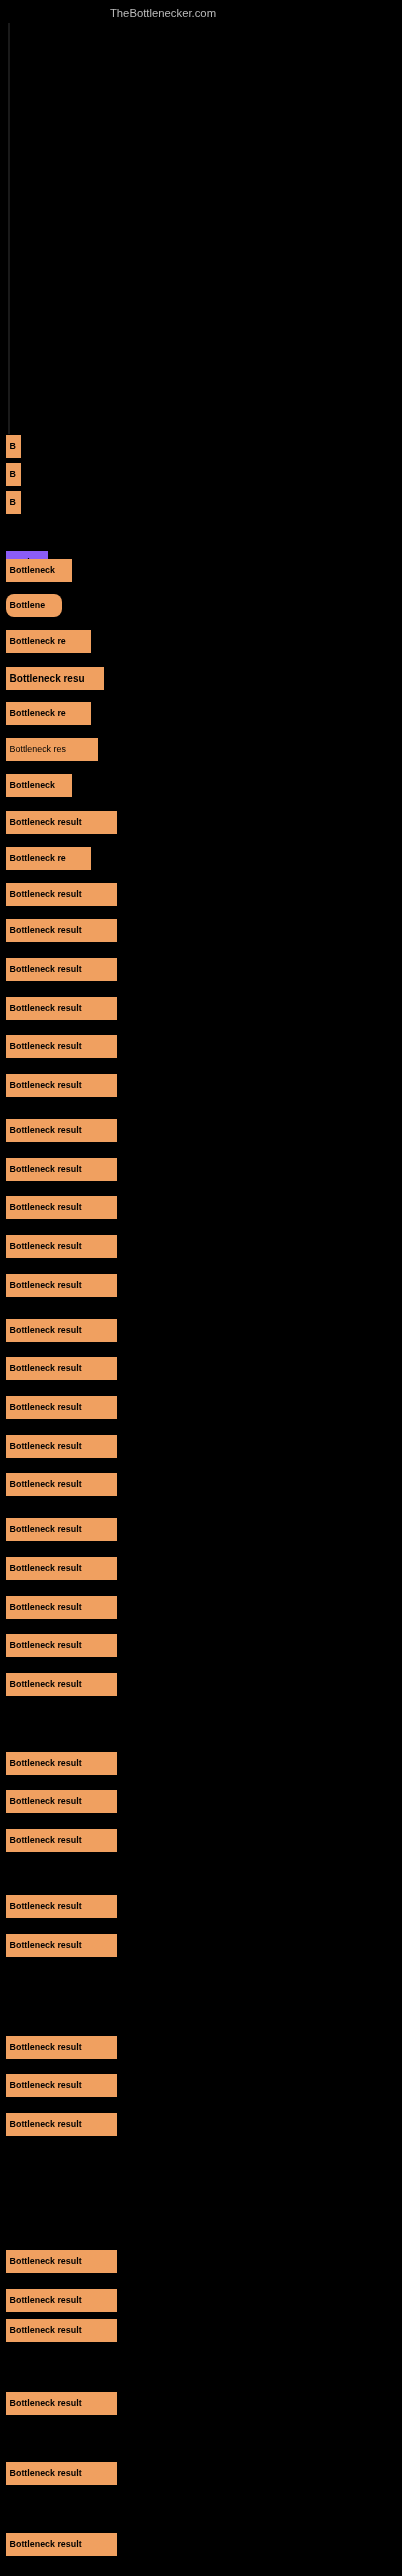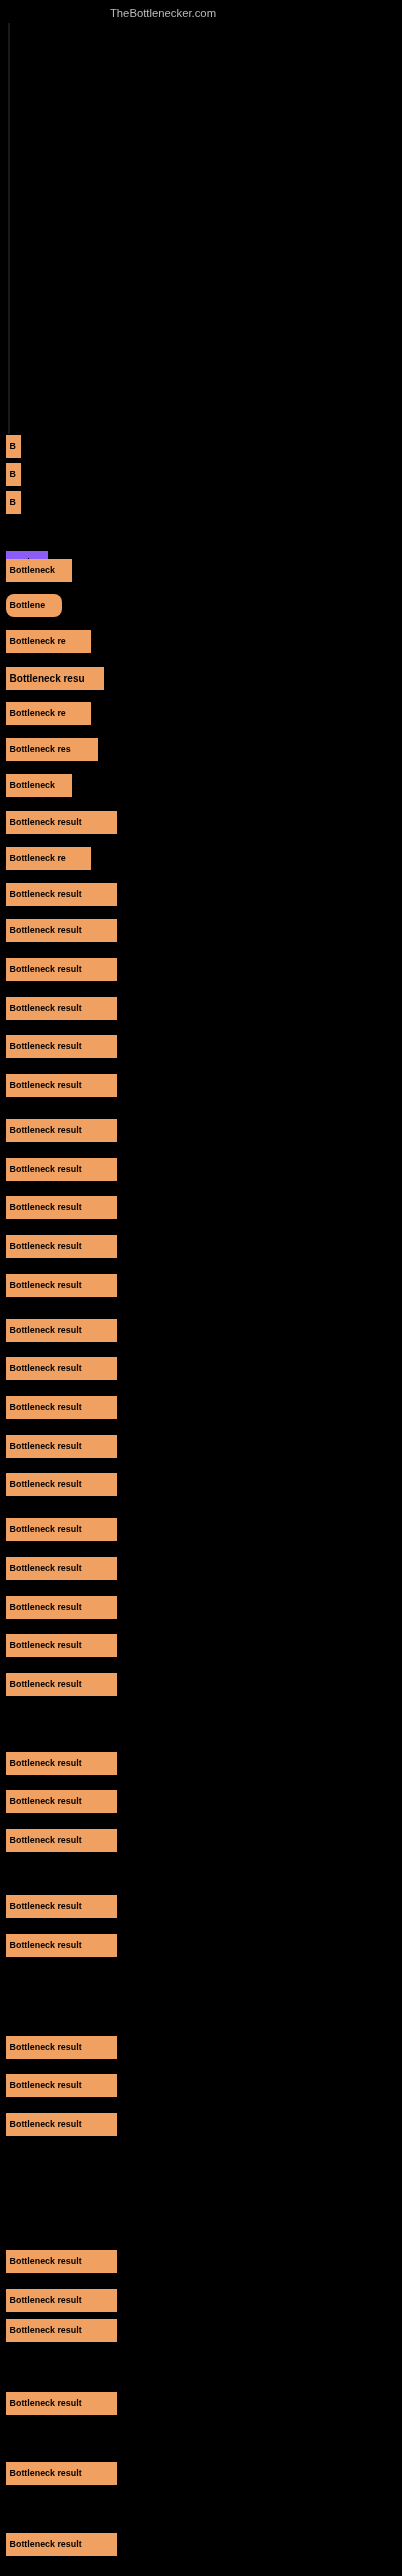--- a/index.html
+++ b/index.html
@@ -30,21 +30,21 @@
   <div id="bars-container" style="position:absolute; top:0; left:0; width:403px; height:2576px; pointer-events:none;">
   <div style="position: absolute; top: 435px; left: 6.4px; width: 14.5px; height: 22.5px; background-color: rgb(240, 160, 96); display: flex; align-items: center; padding-left: 3.2px; color: rgb(0, 0, 0); font-size: 8.9px; font-weight: bold; white-space: nowrap; overflow: hidden; font-family: Arial, sans-serif;">B</div>
       <div style="position: absolute; top: 463px; left: 6.4px; width: 14.5px; height: 22.5px; background-color: rgb(240, 160, 96); display: flex; align-items: center; padding-left: 3.2px; color: rgb(0, 0, 0); font-size: 8.9px; font-weight: bold; white-space: nowrap; overflow: hidden; font-family: Arial, sans-serif;">B</div>
       <div style="position: absolute; top: 491px; left: 6.4px; width: 14.5px; height: 22.5px; background-color: rgb(240, 160, 96); display: flex; align-items: center; padding-left: 3.2px; color: rgb(0, 0, 0); font-size: 8.9px; font-weight: bold; white-space: nowrap; overflow: hidden; font-family: Arial, sans-serif;">B</div>
       <div style="position: absolute; top: 551px; left: 6.4px; width: 42px; height: 22.5px; background-color: #8b5cf6; display: flex; align-items: center; padding-left: 3.2px; color: rgb(0, 0, 0); font-size: 8.9px; font-weight: bold; white-space: nowrap; overflow: hidden; font-family: Arial, sans-serif;">Bottle</div>
       <div style="position: absolute; top: 559px; left: 6.4px; width: 66px; height: 22.5px; background-color: rgb(240, 160, 96); display: flex; align-items: center; padding-left: 3.2px; color: rgb(0, 0, 0); font-size: 8.9px; font-weight: bold; white-space: nowrap; overflow: hidden; font-family: Arial, sans-serif;">Bottleneck</div>
       <div style="position: absolute; top: 594px; left: 6.4px; width: 56px; height: 22.5px; background-color: rgb(240, 160, 96); display: flex; align-items: center; padding-left: 3.2px; color: rgb(0, 0, 0); font-size: 8.9px; font-weight: bold; white-space: nowrap; overflow: hidden; font-family: Arial, sans-serif; border-radius: 8px;">Bottlene</div>
       <div style="position: absolute; top: 630px; left: 6.4px; width: 85px; height: 22.5px; background-color: rgb(240, 160, 96); display: flex; align-items: center; padding-left: 3.2px; color: rgb(0, 0, 0); font-size: 8.9px; font-weight: bold; white-space: nowrap; overflow: hidden; font-family: Arial, sans-serif;">Bottleneck re</div>
       <div style="position: absolute; top: 667px; left: 6.4px; width: 98px; height: 22.5px; background-color: rgb(240, 160, 96); display: flex; align-items: center; padding-left: 3.2px; color: rgb(0, 0, 0); font-size: 10px; font-weight: bold; white-space: nowrap; overflow: hidden; font-family: Arial, sans-serif;">Bottleneck resu</div>
       <div style="position: absolute; top: 702px; left: 6.4px; width: 85px; height: 22.5px; background-color: rgb(240, 160, 96); display: flex; align-items: center; padding-left: 3.2px; color: rgb(0, 0, 0); font-size: 8.9px; font-weight: bold; white-space: nowrap; overflow: hidden; font-family: Arial, sans-serif;">Bottleneck re</div>
-      <div style="position: absolute; top: 738px; left: 6.4px; width: 92px; height: 22.5px; background-color: rgb(240, 160, 96); display: flex; align-items: center; padding-left: 3.2px; color: rgb(0, 0, 0); font-size: 8.9px; font-weight: bold; white-space: nowrap; overflow: hidden; font-family: Arial, sans-serif;">Bottleneck res</div>
+      <div style="position: absolute; top: 738px; left: 6.4px; width: 92px; height: 22.5px; background-color: rgb(240, 160, 96); display: flex; align-items: center; padding-left: 3.2px; color: rgb(0, 0, 0); font-size: 8.9px; font-weight: normal; white-space: nowrap; overflow: hidden; font-family: Arial, sans-serif;">Bottleneck res</div>
       <div style="position: absolute; top: 774px; left: 6.4px; width: 66px; height: 22.5px; background-color: rgb(240, 160, 96); display: flex; align-items: center; padding-left: 3.2px; color: rgb(0, 0, 0); font-size: 8.9px; font-weight: bold; white-space: nowrap; overflow: hidden; font-family: Arial, sans-serif;">Bottleneck</div>
       <div style="position: absolute; top: 811px; left: 6.4px; width: 111px; height: 22.5px; background-color: rgb(240, 160, 96); display: flex; align-items: center; padding-left: 3.2px; color: rgb(0, 0, 0); font-size: 8.9px; font-weight: bold; white-space: nowrap; overflow: hidden; font-family: Arial, sans-serif;">Bottleneck result</div>
       <div style="position: absolute; top: 847px; left: 6.4px; width: 85px; height: 22.5px; background-color: rgb(240, 160, 96); display: flex; align-items: center; padding-left: 3.2px; color: rgb(0, 0, 0); font-size: 8.9px; font-weight: bold; white-space: nowrap; overflow: hidden; font-family: Arial, sans-serif;">Bottleneck re</div>
       <div style="position: absolute; top: 883px; left: 6.4px; width: 111px; height: 22.5px; background-color: rgb(240, 160, 96); display: flex; align-items: center; padding-left: 3.2px; color: rgb(0, 0, 0); font-size: 8.9px; font-weight: bold; white-space: nowrap; overflow: hidden; font-family: Arial, sans-serif;">Bottleneck result</div>
       <div style="position: absolute; top: 919px; left: 6.4px; width: 111px; height: 22.5px; background-color: rgb(240, 160, 96); display: flex; align-items: center; padding-left: 3.2px; color: rgb(0, 0, 0); font-size: 8.9px; font-weight: bold; white-space: nowrap; overflow: hidden; font-family: Arial, sans-serif;">Bottleneck result</div>
       <div style="position: absolute; top: 958px; left: 6.4px; width: 111px; height: 22.5px; background-color: rgb(240, 160, 96); display: flex; align-items: center; padding-left: 3.2px; color: rgb(0, 0, 0); font-size: 8.9px; font-weight: bold; white-space: nowrap; overflow: hidden; font-family: Arial, sans-serif;">Bottleneck result</div>
       <div style="position: absolute; top: 997px; left: 6.4px; width: 111px; height: 22.5px; background-color: rgb(240, 160, 96); display: flex; align-items: center; padding-left: 3.2px; color: rgb(0, 0, 0); font-size: 8.9px; font-weight: bold; white-space: nowrap; overflow: hidden; font-family: Arial, sans-serif;">Bottleneck result</div>
       <div style="position: absolute; top: 1035px; left: 6.4px; width: 111px; height: 22.5px; background-color: rgb(240, 160, 96); display: flex; align-items: center; padding-left: 3.2px; color: rgb(0, 0, 0); font-size: 8.9px; font-weight: bold; white-space: nowrap; overflow: hidden; font-family: Arial, sans-serif;">Bottleneck result</div>
       <div style="position: absolute; top: 1074px; left: 6.4px; width: 111px; height: 22.5px; background-color: rgb(240, 160, 96); display: flex; align-items: center; padding-left: 3.2px; color: rgb(0, 0, 0); font-size: 8.9px; font-weight: bold; white-space: nowrap; overflow: hidden; font-family: Arial, sans-serif;">Bottleneck result</div>
       <div style="position: absolute; top: 1119px; left: 6.4px; width: 111px; height: 22.5px; background-color: rgb(240, 160, 96); display: flex; align-items: center; padding-left: 3.2px; color: rgb(0, 0, 0); font-size: 8.9px; font-weight: bold; white-space: nowrap; overflow: hidden; font-family: Arial, sans-serif;">Bottleneck result</div>

